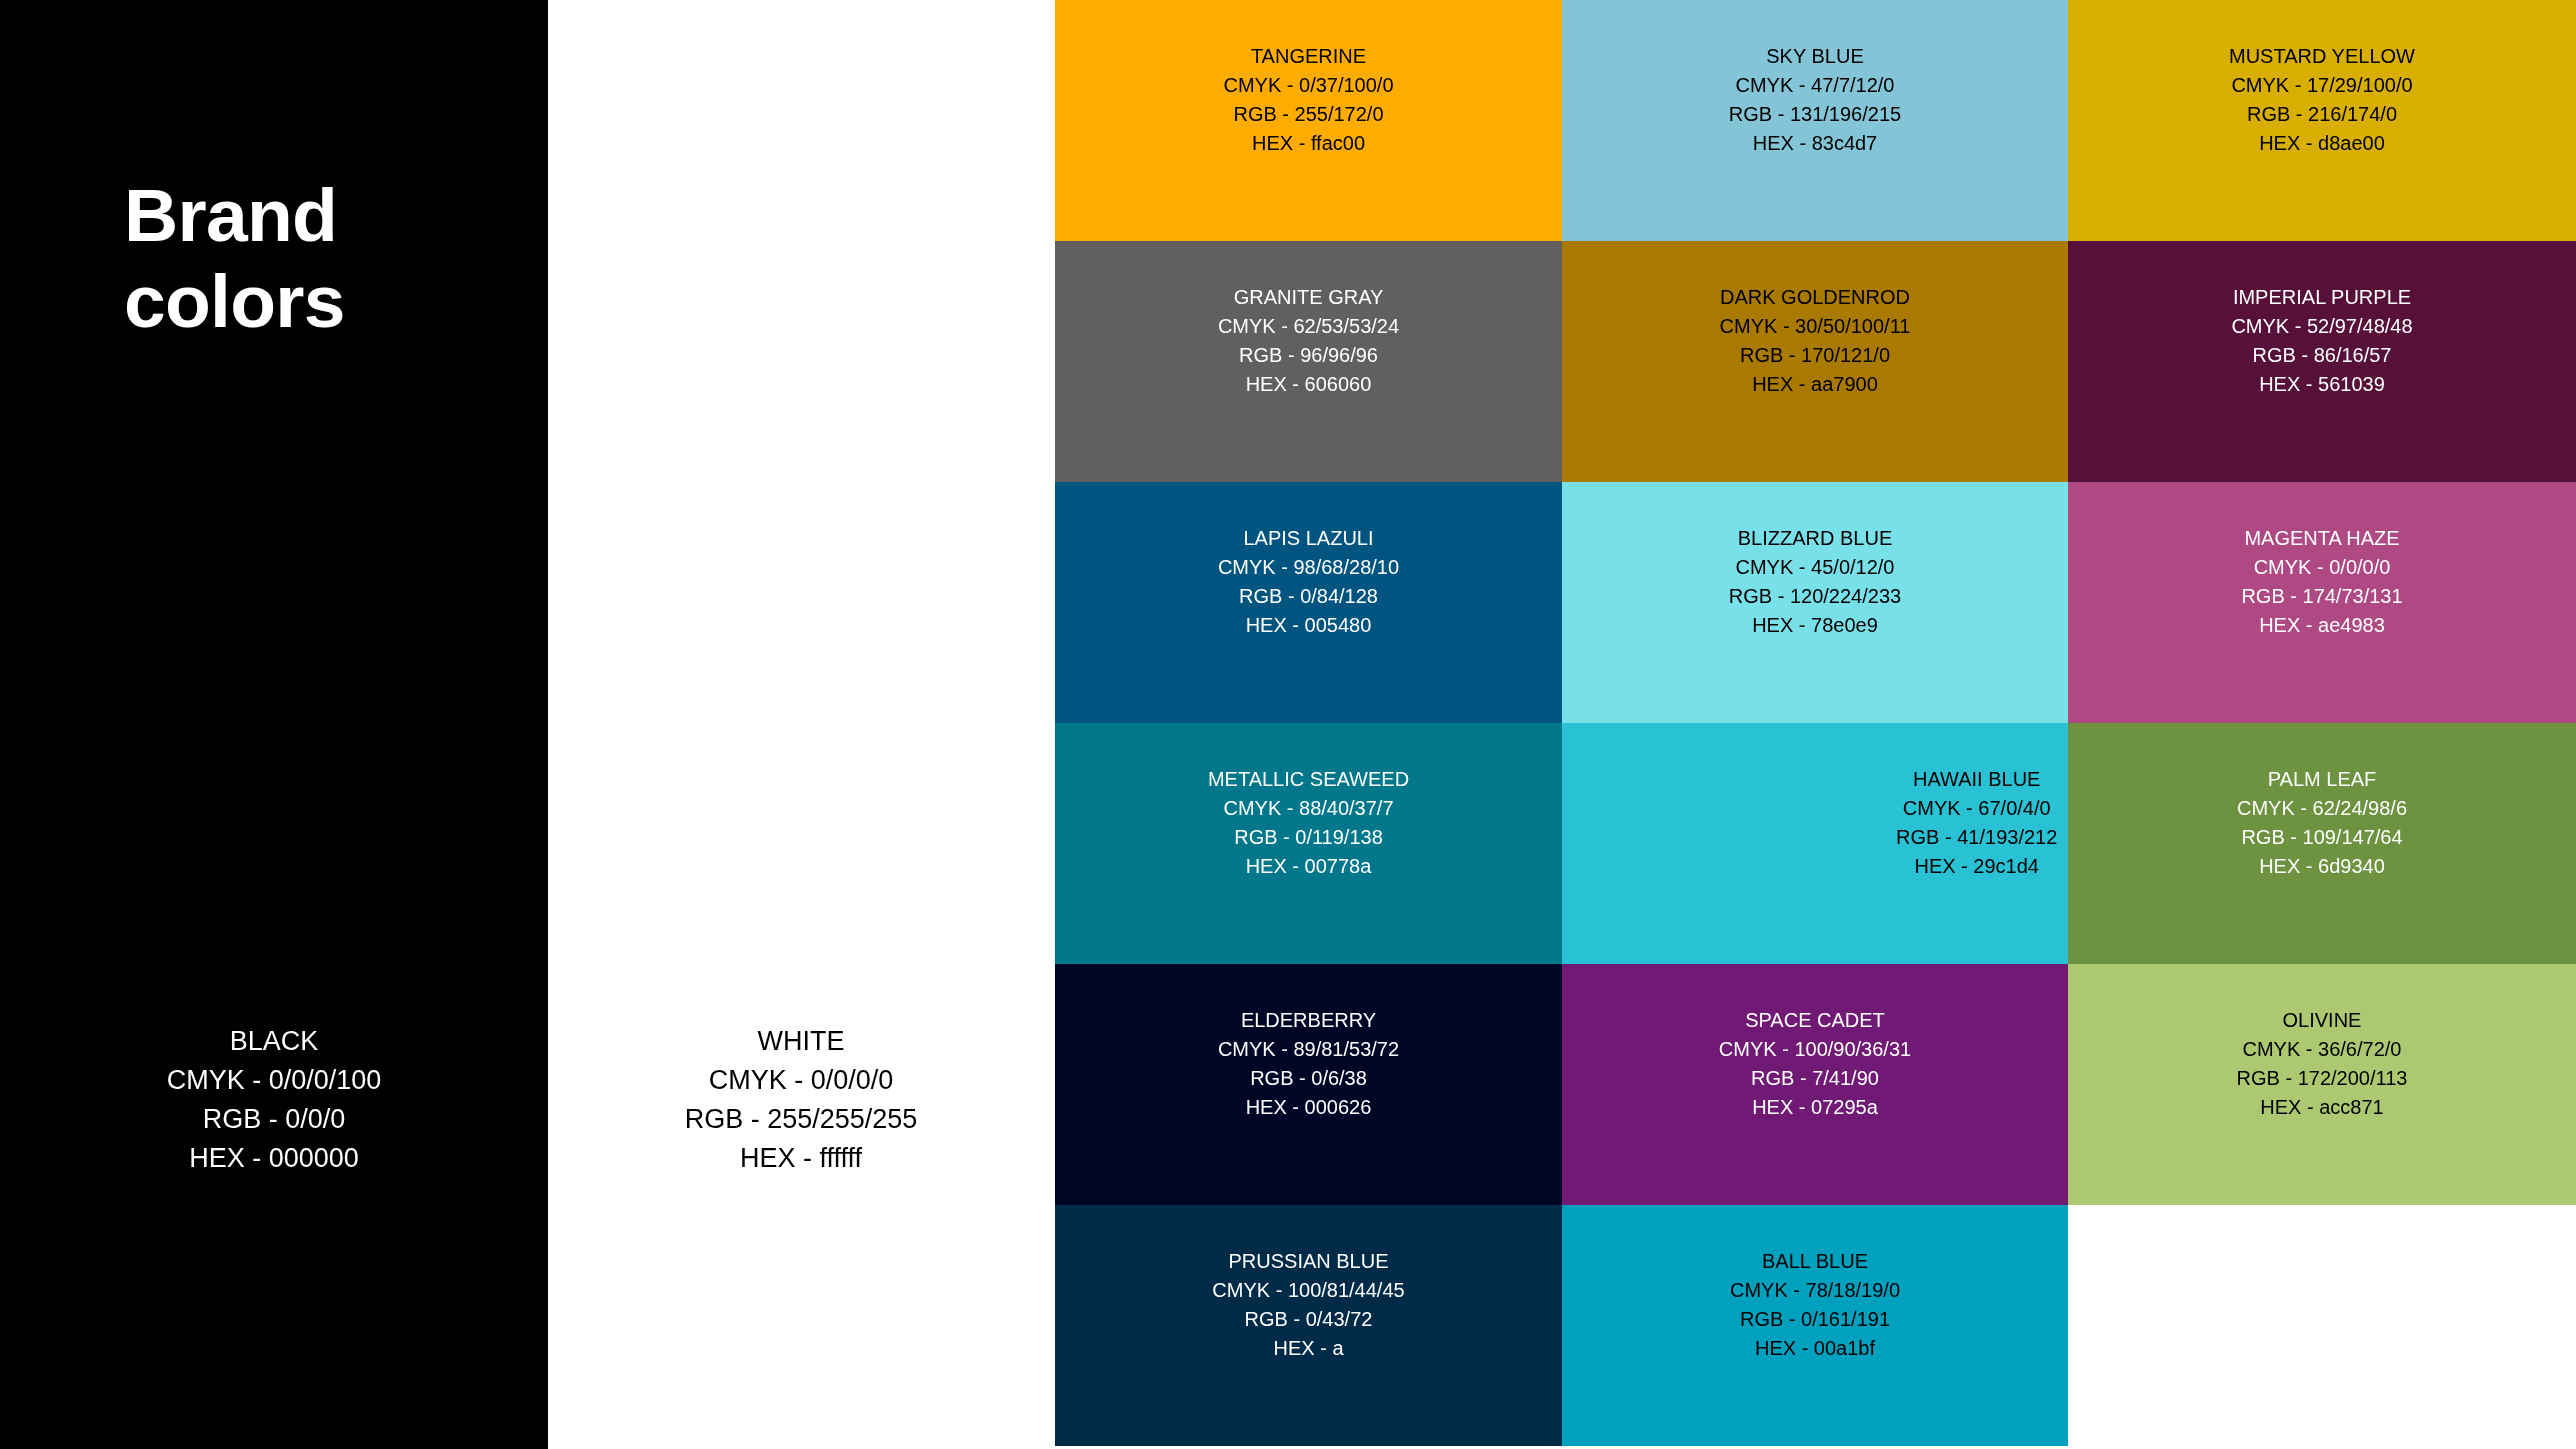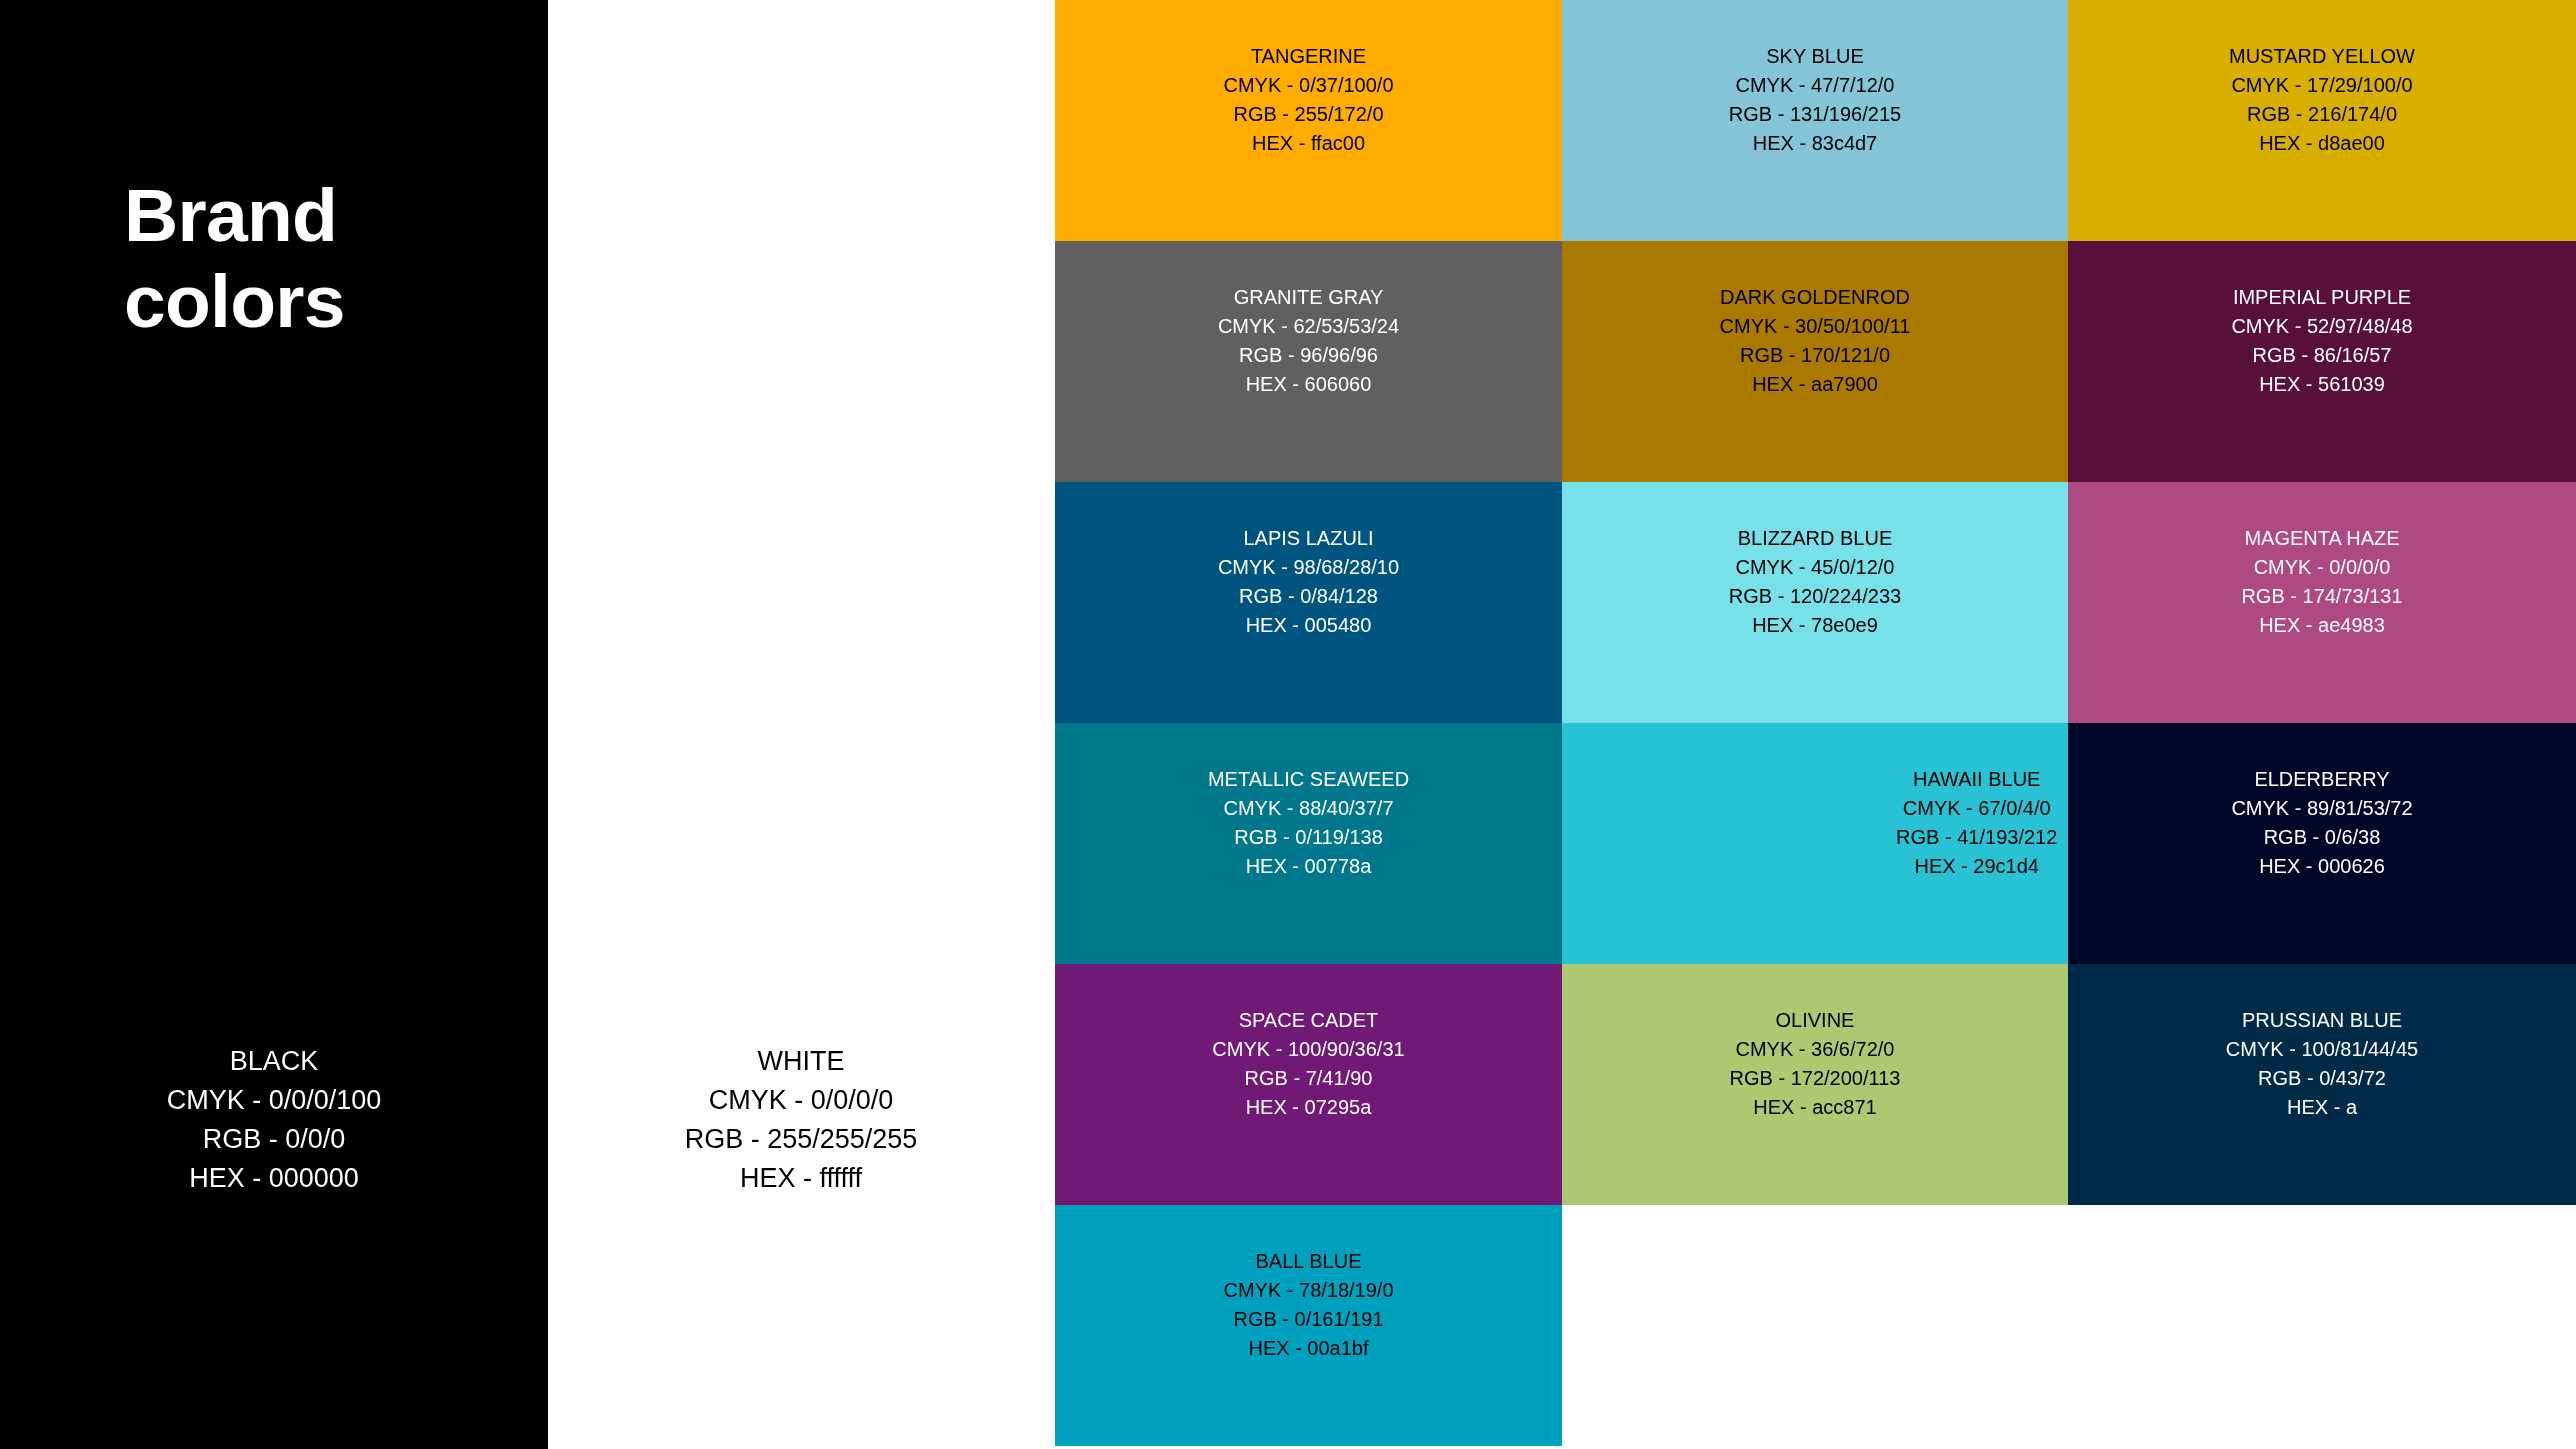--- a/index.html
+++ b/index.html
@@ -60,21 +60,21 @@
     position: absolute;
     left: 0;
     width: 100%;
     text-align: center;
     font-size: 27px;
     line-height: 1.45;
   }
   .panel-black .panel-label { top: 1022px; }
   .panel-white .panel-label { top: 1022px; }
 
-  .panel-label .swatch-name { display: block; margin-top: 20px; }
+  .panel-label .swatch-name { display: block; }
   .panel-label .swatch-line { display: block; }
 
   
   .color-grid {
     position: absolute;
     left: 1055px;
     top: 0;
     width: 1521px;
     height: 1449px;
     display: grid;
@@ -206,20 +206,28 @@
         </div>
       </div>
       <div class="swatch" style="background: rgb(41, 193, 212); color: rgb(0, 0, 0); justify-content: flex-end;">
         <div class="swatch-text">
           <span class="swatch-name">HAWAII BLUE</span>
           <span class="swatch-line">CMYK - 67/0/4/0</span>
           <span class="swatch-line">RGB - 41/193/212</span>
           <span class="swatch-line">HEX - 29c1d4</span>
         </div>
       </div>
+      <div class="swatch" style="background: rgb(109, 147, 64); color: rgb(255, 255, 255);">
+        <div class="swatch-text">
+          <span class="swatch-name">PALM LEAF</span>
+          <span class="swatch-line">CMYK - 62/24/98/6</span>
+          <span class="swatch-line">RGB - 109/147/64</span>
+          <span class="swatch-line">HEX - 6d9340</span>
+        </div>
+      </div>
       <div class="swatch" style="background: rgb(0, 6, 38); color: rgb(255, 255, 255);">
         <div class="swatch-text">
           <span class="swatch-name">ELDERBERRY</span>
           <span class="swatch-line">CMYK - 89/81/53/72</span>
           <span class="swatch-line">RGB - 0/6/38</span>
           <span class="swatch-line">HEX - 000626</span>
         </div>
       </div>
       <div class="swatch" style="background: #701a75; color: rgb(255, 255, 255);">
         <div class="swatch-text">

